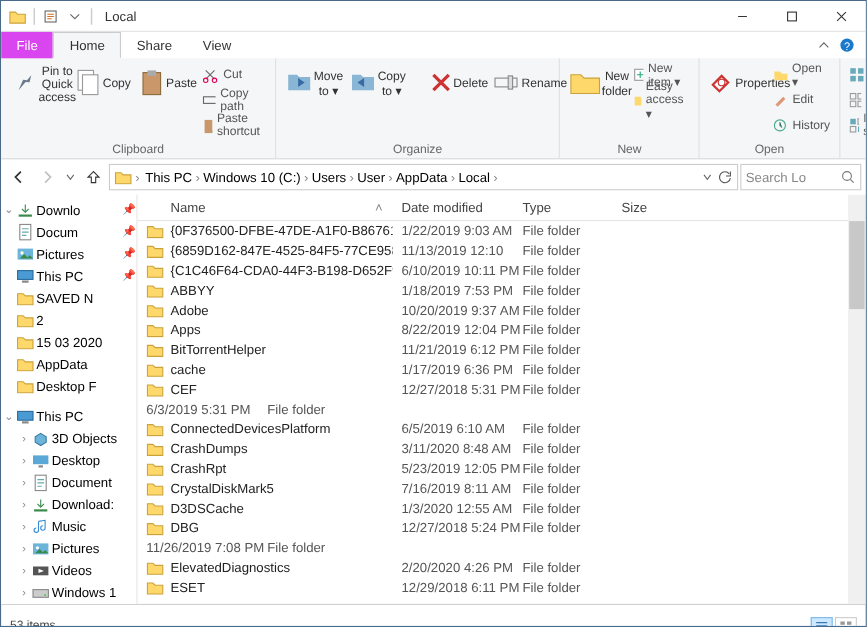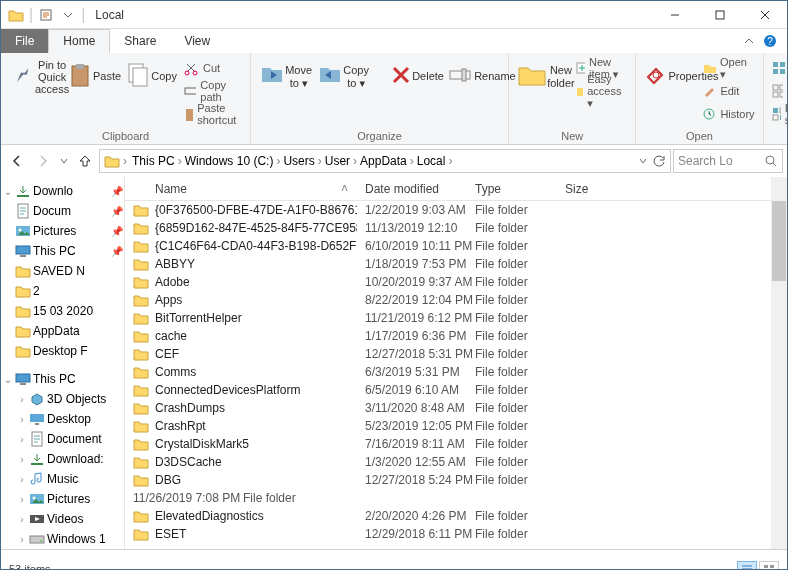--- a/index.html
+++ b/index.html
@@ -6,21 +6,21 @@
 body { width: 788px; height: 570px; background: #fff; overflow: hidden; position: relative; border: 1px solid #4a6a8a; }
 .titlebar { height: 28px; display: flex; align-items: center; background: #fff; border-bottom: 1px solid #e0e0e0; }
 .titlebar .qat { display: flex; align-items: center; gap: 4px; padding: 0 6px; }
 .titlebar .qat-icon { width: 18px; height: 18px; display: inline-flex; align-items: center; justify-content: center; }
 .titlebar .title-text { font-size: 12px; color: #333; padding-left: 6px; }
 .titlebar .win-controls { margin-left: auto; display: flex; }
 .titlebar .win-btn { width: 45px; height: 28px; display: flex; align-items: center; justify-content: center; }
 .titlebar .win-btn svg { stroke: #333; }
 .ribbon-tabs { height: 24px; display: flex; align-items: stretch; background: #fff; }
 .ribbon-tab { padding: 0 14px; font-size: 12px; display: flex; align-items: center; color: #333; }
-.ribbon-tab.file { background: #737373; color: #fff; }
+.ribbon-tab.file { background: #d946ef; color: #fff; }
 .ribbon-tab.active { border: 1px solid #ccc; border-bottom: 1px solid #f5f6f7; background: #f5f6f7; }
 .ribbon-tabs .collapse-help { margin-left: auto; display: flex; align-items: center; gap: 8px; padding-right: 10px; }
 .ribbon { height: 92px; background: #f5f6f7; border-bottom: 1px solid #d0d0d0; display: flex; }
 .ribbon-group { border-right: 1px solid #e0e0e0; padding: 4px 8px 2px 8px; display: flex; flex-direction: column; }
 .ribbon-group .group-body { flex: 1; display: flex; align-items: flex-start; gap: 6px; }
 .ribbon-group .group-label { font-size: 11px; color: #666; text-align: center; padding-top: 2px; }
 .big-btn { display: flex; flex-direction: row; align-items: center; justify-content: flex-start; width: 52px; text-align: center; font-size: 11px; color: #333; line-height: 1.1; padding-top: 2px; }
 .big-btn .icon-box { width: 32px; height: 32px; margin-bottom: 3px; display: flex; align-items: center; justify-content: center; }
 .small-row { display: flex; align-items: center; gap: 4px; font-size: 11px; color: #555; height: 22px; }
 .small-stack { display: flex; flex-direction: column; gap: 1px; }
@@ -130,34 +130,34 @@
         <div class="icon-box">
             <svg width="26" height="26">
               <path d="M13 3l3 6-3 2v10l-3-10 3-2z" fill="#6a7a8a" transform="rotate(40 13 13)"></path>
             </svg>
           </div>
         <span>Pin to Quick access</span>
       </div>
       <div class="big-btn">
         <div class="icon-box">
             <svg width="26" height="26">
-              <rect x="5" y="4" width="16" height="20" fill="#c9976a" stroke="#8a6a3a"></rect>
-              <rect x="9" y="2" width="8" height="5" fill="#aaa"></rect>
-            </svg>
-          </div>
-        <span>Paste</span>
+              <rect x="4" y="2" width="14" height="18" fill="#fff" stroke="#999"></rect>
+              <rect x="8" y="6" width="14" height="18" fill="#fff" stroke="#999"></rect>
+            </svg>
+          </div>
+        <span>Copy</span>
       </div>
       <div class="big-btn">
         <div class="icon-box">
             <svg width="26" height="26">
-              <rect x="4" y="2" width="14" height="18" fill="#fff" stroke="#999"></rect>
-              <rect x="8" y="6" width="14" height="18" fill="#fff" stroke="#999"></rect>
-            </svg>
-          </div>
-        <span>Copy</span>
+              <rect x="5" y="4" width="16" height="20" fill="#c9976a" stroke="#8a6a3a"></rect>
+              <rect x="9" y="2" width="8" height="5" fill="#aaa"></rect>
+            </svg>
+          </div>
+        <span>Paste</span>
       </div>
       <div class="small-stack">
         <div class="small-row">
             <svg width="16" height="16">
               <path d="M4 4l8 8M12 4l-8 8" stroke="#666"></path>
               <circle cx="4" cy="13" r="2" fill="none" stroke="#d05"></circle>
               <circle cx="12" cy="13" r="2" fill="none" stroke="#d05"></circle>
             </svg>
             <span>Cut</span>
           </div>
@@ -687,28 +687,20 @@
                 <path d="M1 3h5l2 2h7v8H1z" fill="#ffd86b" stroke="#cba23a"></path>
               </svg>
             </span>
             <span>CEF</span>
           </div>
           <div class="cell-date">12/27/2018 5:31 PM</div>
           <div class="cell-type">File folder</div>
           <div class="cell-size"></div>
         </div>
         <div class="row">
-          <div class="cell-name">
-            <span>
-              <svg class="folder-icon" width="16" height="14">
-                <path d="M1 3h5l2 2h7v8H1z" fill="#ffd86b" stroke="#cba23a"></path>
-              </svg>
-            </span>
-            <span>Comms</span>
-          </div>
           <div class="cell-date">6/3/2019 5:31 PM</div>
           <div class="cell-type">File folder</div>
           <div class="cell-size"></div>
         </div>
         <div class="row">
           <div class="cell-name">
             <span>
               <svg class="folder-icon" width="16" height="14">
                 <path d="M1 3h5l2 2h7v8H1z" fill="#ffd86b" stroke="#cba23a"></path>
               </svg>

